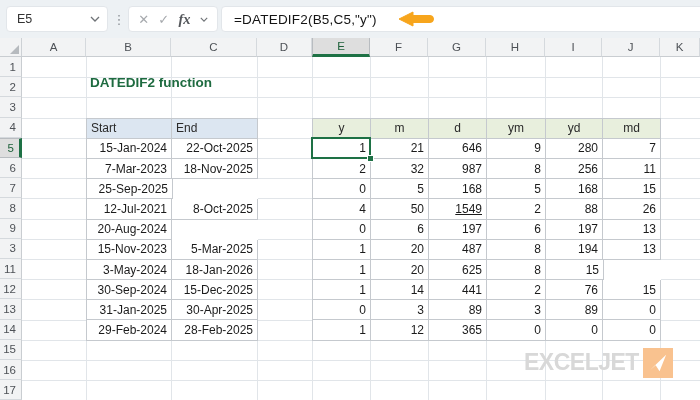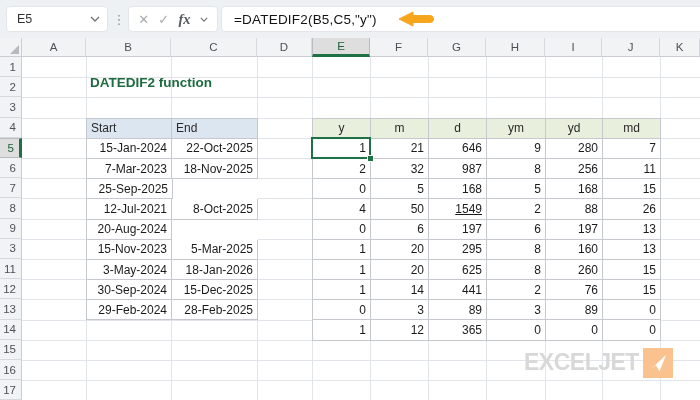--- a/index.html
+++ b/index.html
@@ -230,20 +230,24 @@
       </div>
       <div class="t-row" style="height: 20.2px;">
         <div class="t-cell num" style="width: 85px; height: 20.2px;">3-May-2024</div>
         <div class="t-cell num" style="width: 86px; height: 20.2px;">18-Jan-2026</div>
       </div>
       <div class="t-row" style="height: 20.2px;">
         <div class="t-cell num" style="width: 85px; height: 20.2px;">30-Sep-2024</div>
         <div class="t-cell num" style="width: 86px; height: 20.2px;">15-Dec-2025</div>
       </div>
       <div class="t-row" style="height: 20.2px;">
+        <div class="t-cell num" style="width: 85px; height: 20.2px;">31-Jan-2025</div>
+        <div class="t-cell num" style="width: 86px; height: 20.2px;">30-Apr-2025</div>
+      </div>
+      <div class="t-row" style="height: 20.2px;">
         <div class="t-cell num" style="width: 85px; height: 20.2px;">29-Feb-2024</div>
         <div class="t-cell num" style="width: 86px; height: 20.2px;">28-Feb-2025</div>
       </div>
     </div>
   <div class="xl-table" id="resultsTable" style="left: 312px; top: 79.6px; width: 349px;">
       <div class="t-row" style="height: 20.2px;">
         <div class="t-cell th-center" style="width: 58px; height: 20.2px;">y</div>
         <div class="t-cell th-center" style="width: 58px; height: 20.2px;">m</div>
         <div class="t-cell th-center" style="width: 58px; height: 20.2px;">d</div>
         <div class="t-cell th-center" style="width: 59px; height: 20.2px;">ym</div>
@@ -286,31 +290,30 @@
         <div class="t-cell num" style="width: 58px; height: 20.2px;">0</div>
         <div class="t-cell num" style="width: 58px; height: 20.2px;">6</div>
         <div class="t-cell num" style="width: 58px; height: 20.2px;">197</div>
         <div class="t-cell num" style="width: 59px; height: 20.2px;">6</div>
         <div class="t-cell num" style="width: 57px; height: 20.2px;">197</div>
         <div class="t-cell num" style="width: 58px; height: 20.2px;">13</div>
       </div>
       <div class="t-row" style="height: 20.2px;">
         <div class="t-cell num" style="width: 58px; height: 20.2px;">1</div>
         <div class="t-cell num" style="width: 58px; height: 20.2px;">20</div>
-        <div class="t-cell num" style="width: 58px; height: 20.2px;">295</div>
+        <div class="t-cell num" style="width: 58px; height: 20.2px;">487</div>
         <div class="t-cell num" style="width: 59px; height: 20.2px;">8</div>
-        <div class="t-cell num" style="width: 57px; height: 20.2px;">160</div>
+        <div class="t-cell num" style="width: 57px; height: 20.2px;">194</div>
         <div class="t-cell num" style="width: 58px; height: 20.2px;">13</div>
       </div>
       <div class="t-row" style="height: 20.2px;">
         <div class="t-cell num" style="width: 58px; height: 20.2px;">1</div>
         <div class="t-cell num" style="width: 58px; height: 20.2px;">20</div>
         <div class="t-cell num" style="width: 58px; height: 20.2px;">625</div>
         <div class="t-cell num" style="width: 59px; height: 20.2px;">8</div>
-        <div class="t-cell num" style="width: 57px; height: 20.2px;">260</div>
         <div class="t-cell num" style="width: 58px; height: 20.2px;">15</div>
       </div>
       <div class="t-row" style="height: 20.2px;">
         <div class="t-cell num" style="width: 58px; height: 20.2px;">1</div>
         <div class="t-cell num" style="width: 58px; height: 20.2px;">14</div>
         <div class="t-cell num" style="width: 58px; height: 20.2px;">441</div>
         <div class="t-cell num" style="width: 59px; height: 20.2px;">2</div>
         <div class="t-cell num" style="width: 57px; height: 20.2px;">76</div>
         <div class="t-cell num" style="width: 58px; height: 20.2px;">15</div>
       </div>

